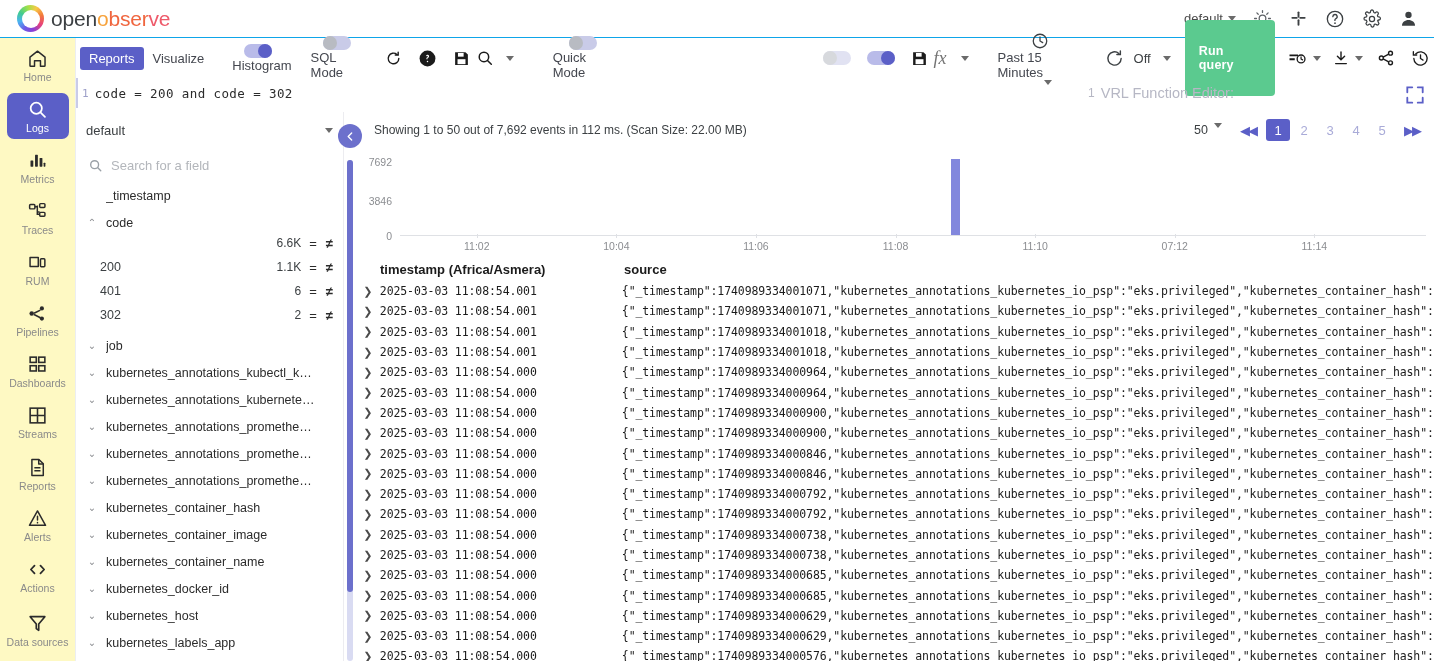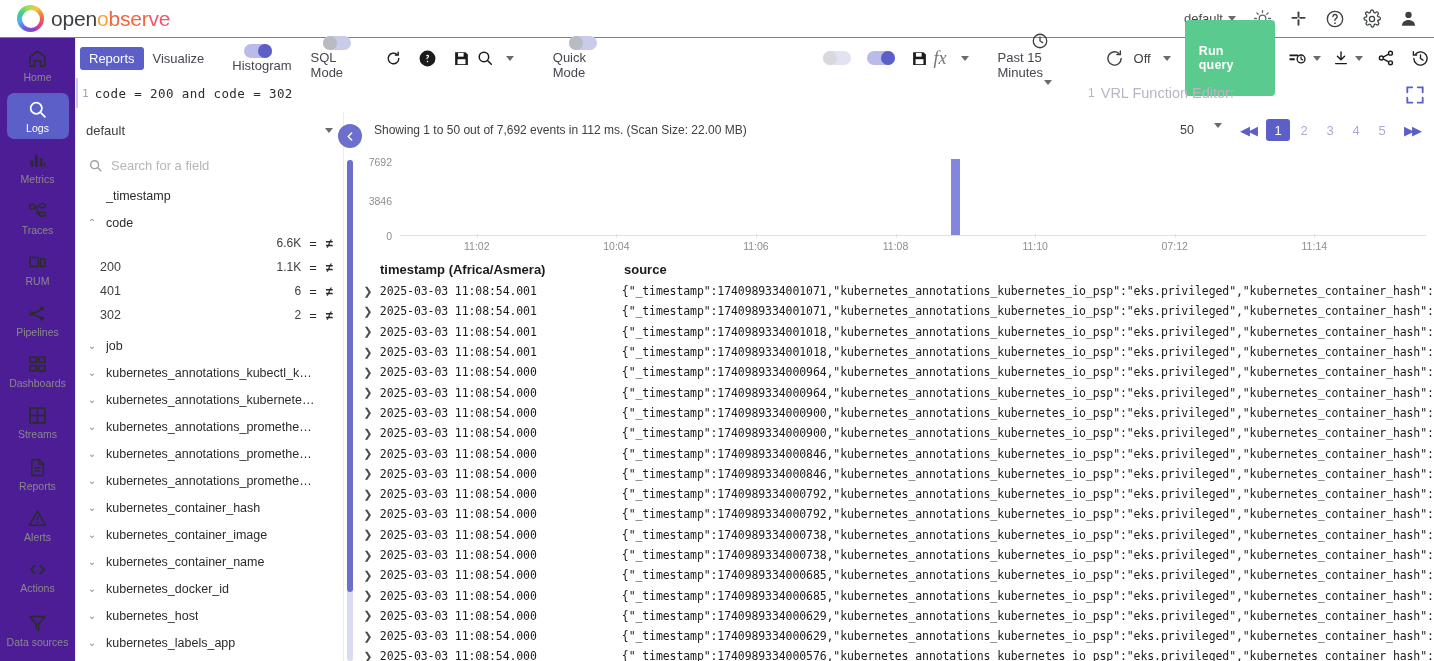--- a/index.html
+++ b/index.html
@@ -39,21 +39,21 @@
   .hr-org { display: flex; align-items: center; gap: 5px; font-size: 13px; color: #4a4a4a; }
   .caret-dn {
     width: 0; height: 0; border-left: 4px solid transparent; border-right: 4px solid transparent;
     border-top: 5px solid #6b6b6b;
   }
   .icon-btn { display: flex; align-items: center; justify-content: center; cursor: pointer; }
 
   
   .rail {
     position: absolute; top: 38px; left: 0; width: 76px; height: 623px;
-    background: #4c1d95; border-right: 1px solid #eceef1;
+    background: #fef9c3; border-right: 1px solid #eceef1;
     display: flex; flex-direction: column; align-items: center;
     padding-top: 4px; overflow: hidden;
   }
   .rail-item {
     width: 62px; height: 50px; margin-bottom: 5px; border-radius: 7px;
     display: flex; flex-direction: column; align-items: center; justify-content: center;
     gap: 3px; cursor: pointer; color: #2b2b2b;
   }
   .rail-item .rl { font-size: 10.5px; color: #8a8a8a; line-height: 1.05; text-align: center; }
   .rail-item.active { background: #5b5fc7; color: #fff; }
@@ -163,21 +163,21 @@
   }
 
   
   .results {
     position: absolute; top: 112px; left: 356px; width: 1078px; height: 549px;
     background: #fff;
   }
   .res-head { height: 36px; display: flex; align-items: center; padding-left: 18px; }
   .res-count { font-size: 12px; color: #3c4043; }
   .pager { margin-left: auto; display: flex; align-items: center; gap: 6px; margin-right: 10px; }
-  .pg-size { display: flex; gap: 20px; font-size: 12.5px; color: #3c4043; cursor: pointer; margin-right: 8px; }
+  .pg-size { display: flex; gap: 6px; font-size: 12.5px; color: #3c4043; cursor: pointer; margin-right: 8px; }
   .pg-arrow { color: #5b5fc7; font-size: 13px; cursor: pointer; letter-spacing: -2px; padding: 0 4px; }
   .pg-num {
     width: 24px; height: 22px; display: flex; align-items: center; justify-content: center;
     font-size: 13px; color: #a9abd8; cursor: pointer; border-radius: 3px;
   }
   .pg-num.active { background: #5b5fc7; color: #fff; }
 
   
   .chart { position: relative; height: 105px; margin: 4px 0 0 0; }
   .ytick { position: absolute; font-size: 10.5px; color: #8b8d91; text-align: right; width: 36px; left: 0; }

